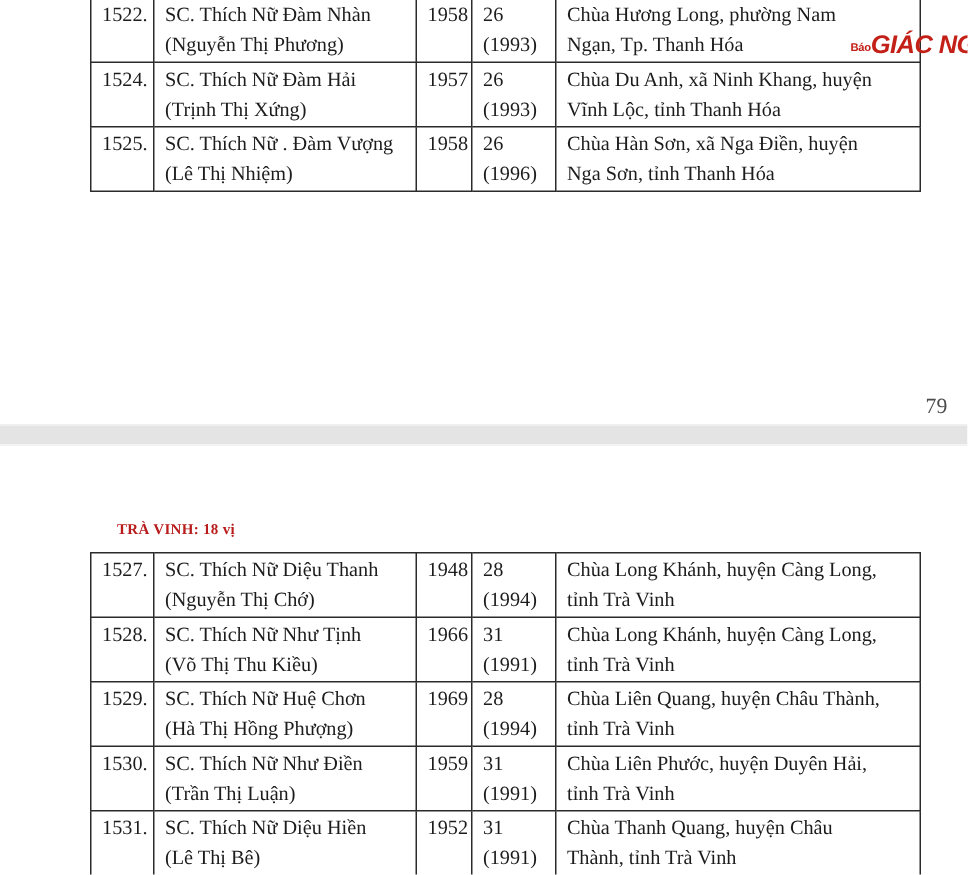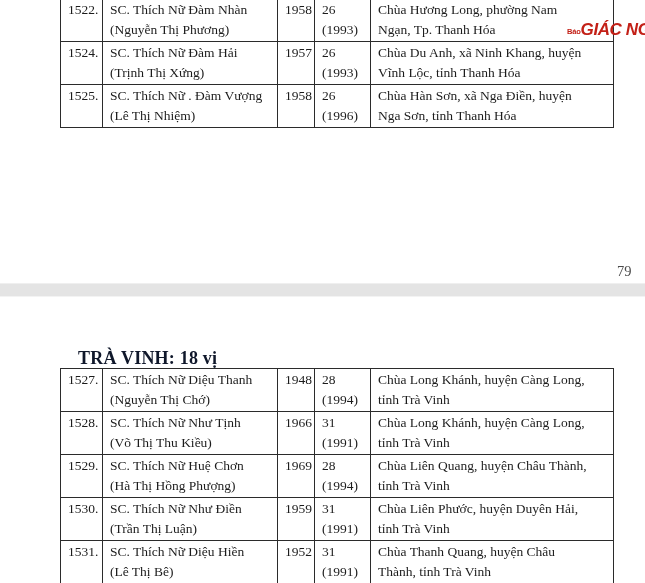--- a/index.html
+++ b/index.html
@@ -35,21 +35,21 @@
   #table-p1{left:60px;top:-2px;}
   #table-p2{left:60px;top:368px;}
   #table-p2 tr:last-child{height:62px;}
   
   .page-number{
     position:absolute;left:617px;top:219px;
     font-size:14.5px;color:#4b4b4b;margin-top:44px;
   }
   .section-heading{
     position:absolute;left:78px;top:348px;
-    font-size:18px;font-weight:bold;color:#0f172a;
+    font-size:10px;font-weight:bold;color:#b91c1c;
     letter-spacing:.2px;
   }
   .page-separator{
     position:absolute;left:0;top:283px;width:645px;height:14px;
     background:#e4e4e4;
     border-top:1px solid #efefef;
     border-bottom:1px solid #f3f3f3;
     box-sizing:border-box;
   }
   .watermark{

